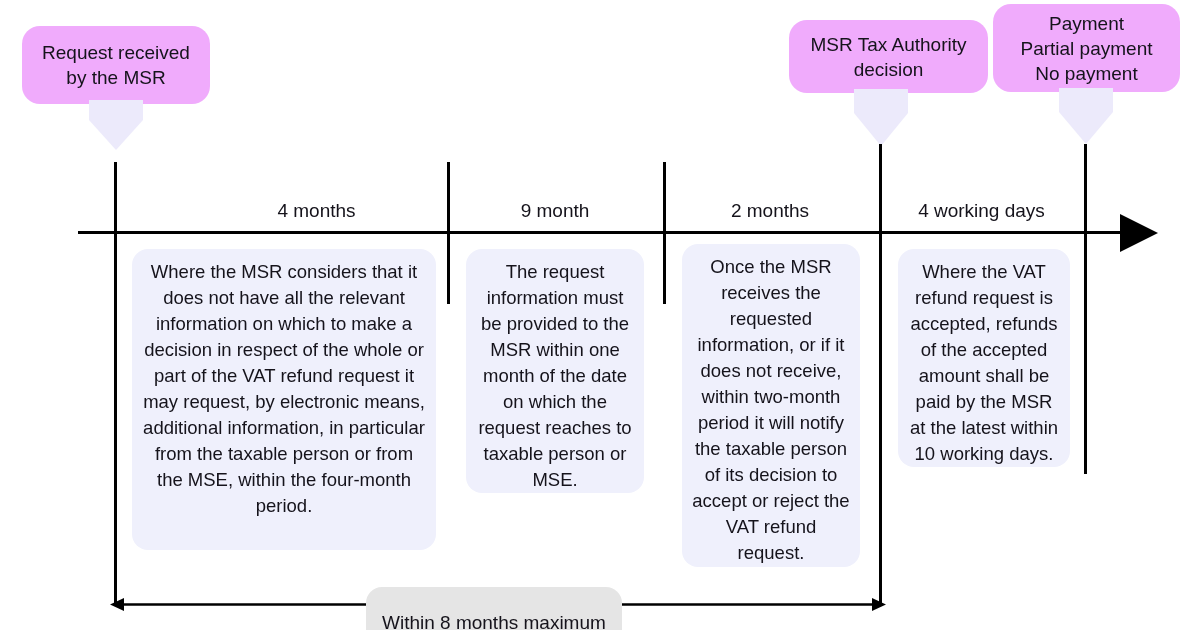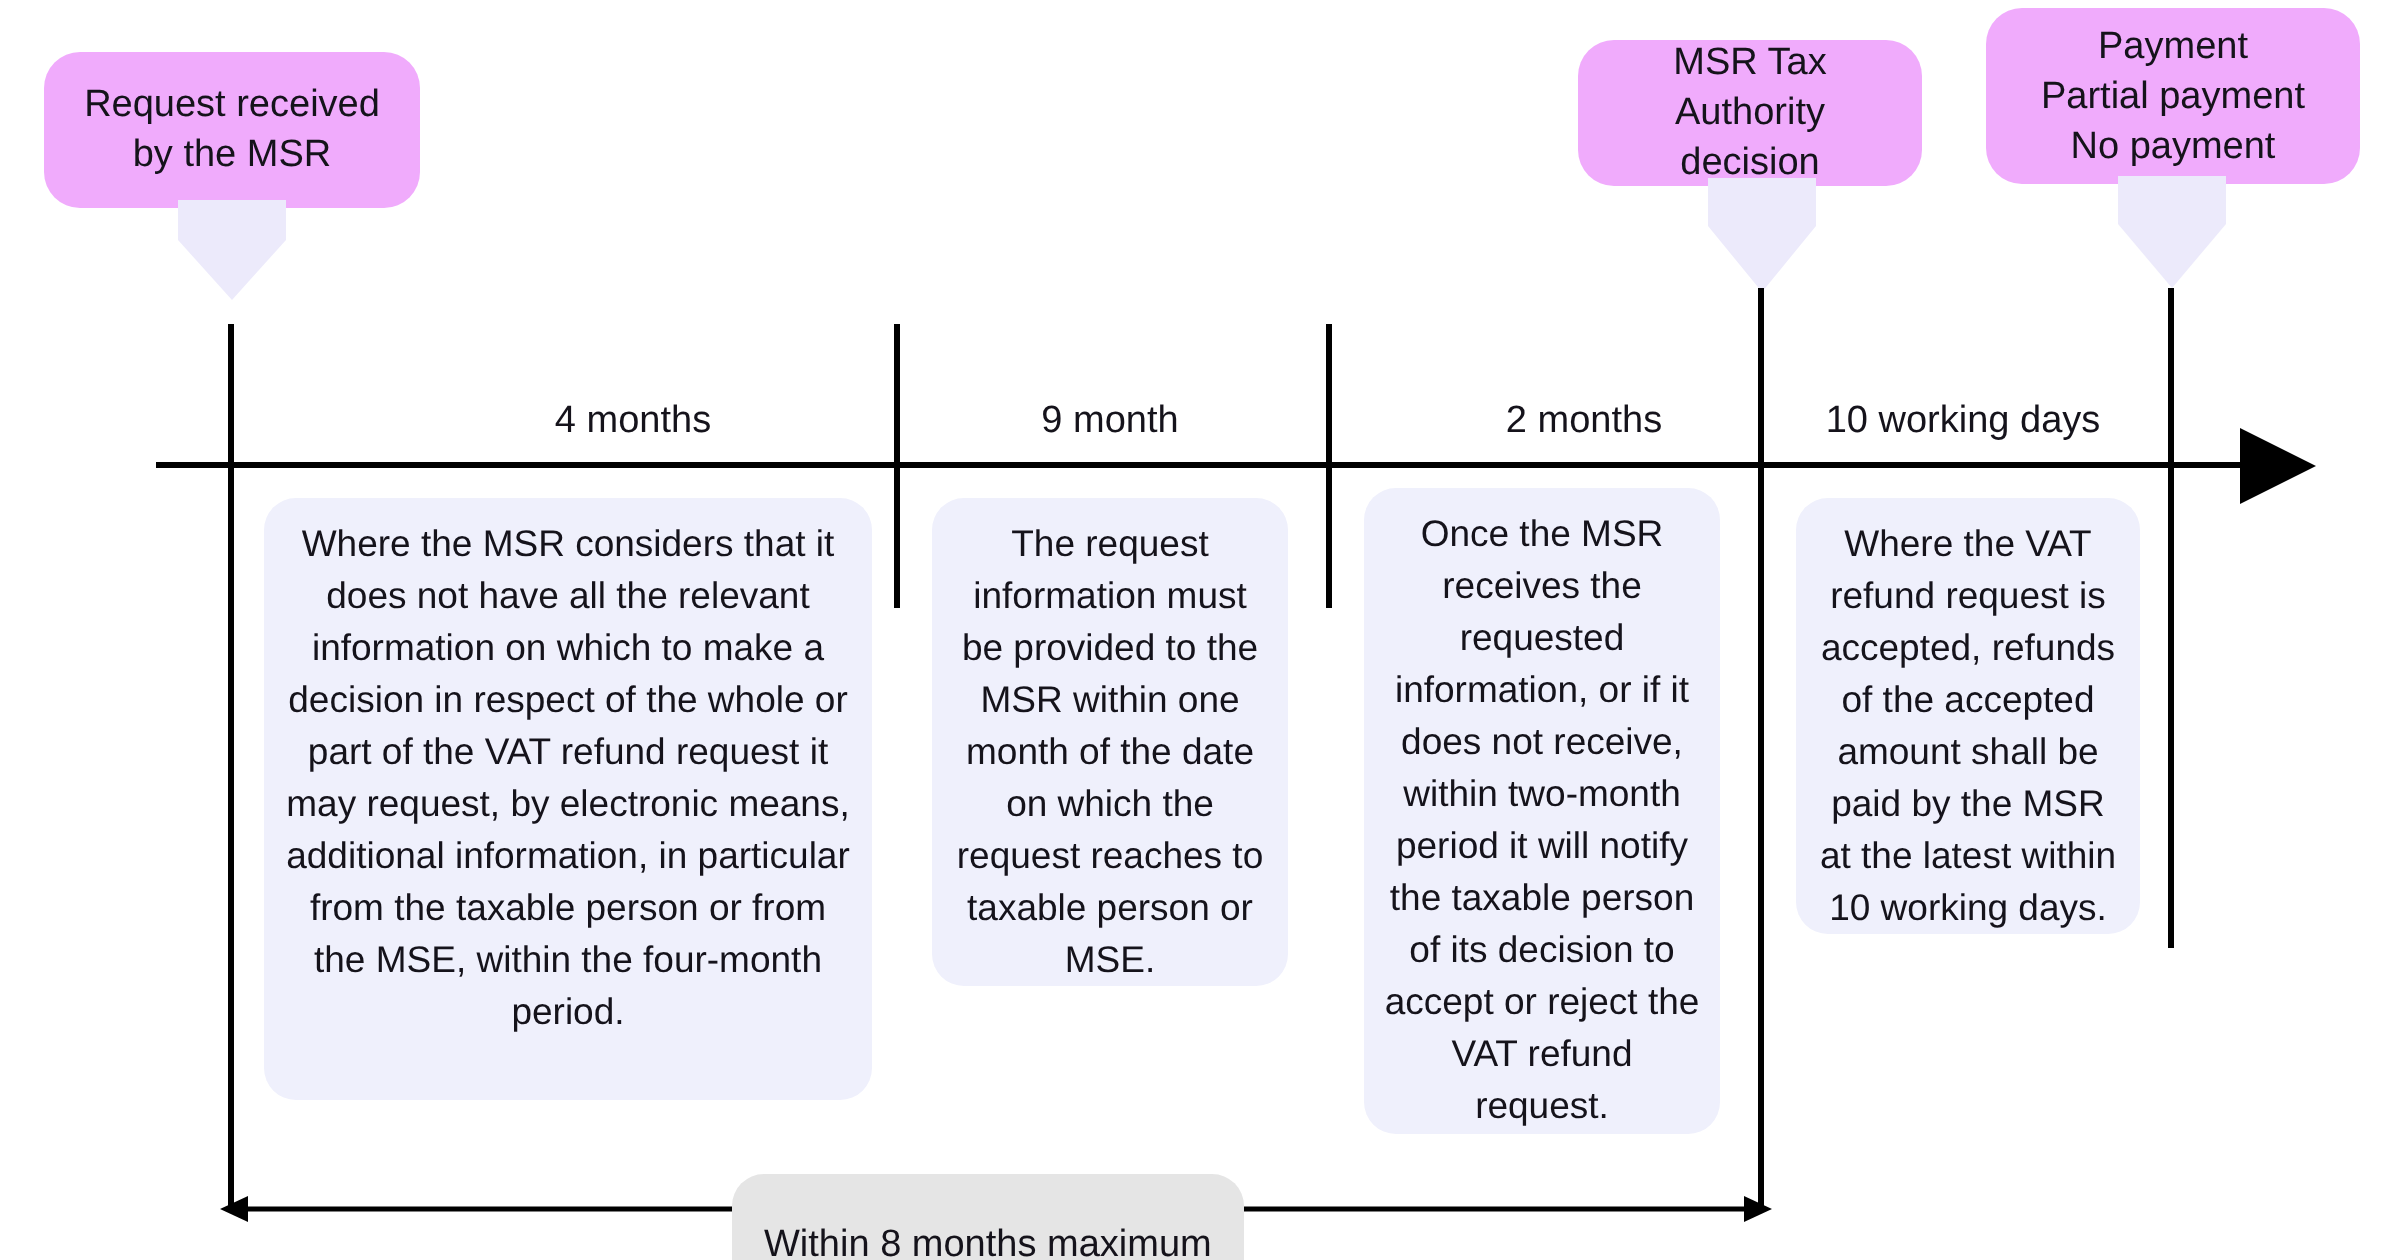--- a/index.html
+++ b/index.html
@@ -93,21 +93,21 @@
 <div id="stage">
 
   <div class="callout" style="left:22px; top:26px; width:188px; height:78px;">
     <span>Request received
 by the MSR</span>
   </div>
   <svg class="abs" style="left:78px; top:100px; width:76px; height:50px;" viewBox="0 0 76 50">
     <path d="M11 0 H65 V20 L38 50 L11 20 Z" fill="#eceafb"></path>
   </svg>
 
-  <div class="callout" style="left:789px; top:20px; width:172px; height:73px;">
+  <div class="callout" style="left:789px; top:20px; width:199px; height:73px;">
     <span>MSR Tax Authority
 decision</span>
   </div>
   <svg class="abs" style="left:843px; top:89px; width:76px; height:57px;" viewBox="0 0 76 57">
     <path d="M11 0 H65 V24 L38 57 L11 24 Z" fill="#eceafb"></path>
   </svg>
 
   <div class="callout" style="left:993px; top:4px; width:187px; height:88px;">
     <span>Payment
 Partial payment
@@ -127,25 +127,25 @@
   <div class="tick" style="left:663px;  top:162px; height:142px;"></div>
   <div class="tick" style="left:879px;  top:144px; height:460px;"></div>
   <div class="tick" style="left:1084px; top:144px; height:330px;"></div>
 
   <div class="period-label" style="left:114px; top:199px; width:333px;margin-left:36px;">
     <span>4 months</span>
   </div>
   <div class="period-label" style="left:447px; top:199px; width:216px;">
     <span>9 month</span>
   </div>
-  <div class="period-label" style="left:684px; top:199px; width:216px;">
+  <div class="period-label" style="left:662px; top:199px; width:216px;">
     <span>2 months</span>
   </div>
   <div class="period-label" style="left:879px; top:199px; width:205px;">
-    <span>10 working days</span>
+    <span>4 working days</span>
   </div>
 
   <div class="desc-box" style="left:132px; top:249px; width:304px; height:301px;">
     <span>Where the MSR considers that it does not have all the relevant information on which to make a decision in respect of the whole or part of the VAT refund request it may request, by electronic means, additional information, in particular from the taxable person or from the MSE, within the four-month period.</span>
   </div>
 
   <div class="desc-box" style="left:466px; top:249px; width:178px; height:244px;">
     <span>The request information must be provided to the MSR within one month of the date on which the request reaches to taxable person or MSE.</span>
   </div>
 

